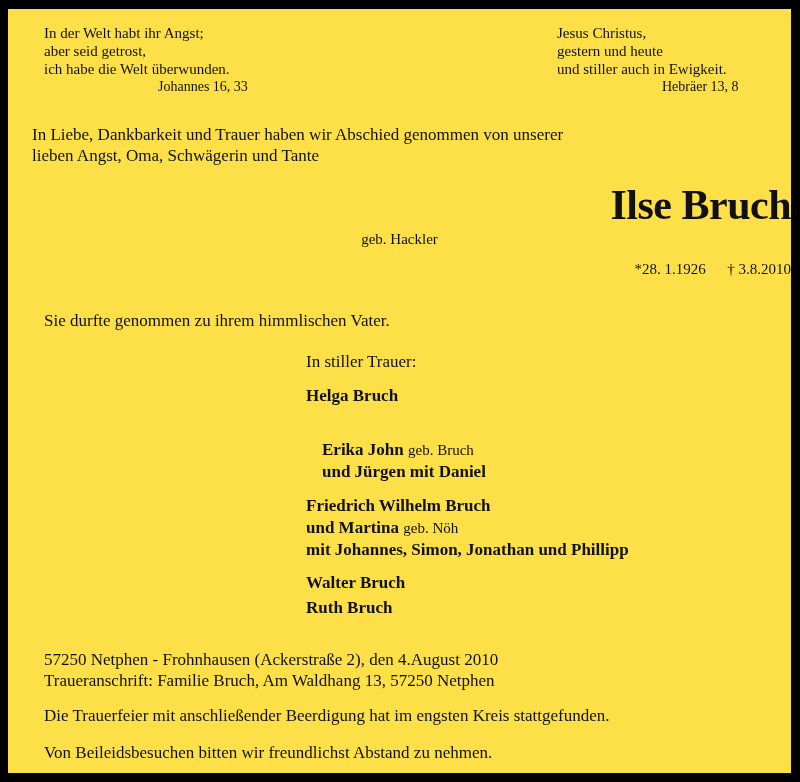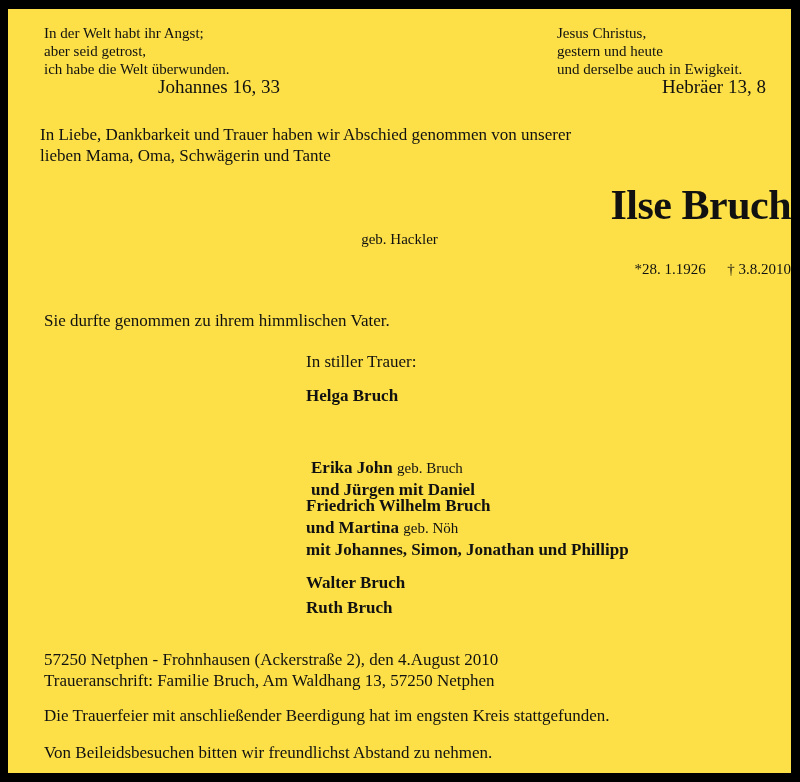--- a/index.html
+++ b/index.html
@@ -6,21 +6,21 @@
   body {
     width: 800px; height: 782px; background: #000; position: relative; overflow: hidden;
     font-family: "Liberation Serif", "DejaVu Serif", serif; color: #111;
   }
   .page {
     position: absolute; left: 8px; top: 9px; width: 783px; height: 764px;
     background: #fde047;
   }
   .abs { position: absolute; white-space: nowrap; }
   .verse { font-size: 15px; line-height: 18px; }
-  .verse-ref { font-size: 19px; line-height: 16px; }
+  .verse-ref { font-size: 14px; line-height: 16px; }
   .body-text { font-size: 17px; line-height: 21px; }
   .name { font-weight: bold; font-size: 42px; line-height: 46px; letter-spacing: -0.5px; }
   .small { font-size: 15px; line-height: 18px; }
   .mourner { font-size: 17px; line-height: 22px; font-weight: bold; }
   .mourner .geb { font-weight: normal; font-size: 15px; }
 </style>
 </head>
 <body>
 
 <div class="page">
@@ -28,46 +28,46 @@
   <div class="abs verse" style="left:36px; top:15px;">
     <div>In der Welt habt ihr Angst;</div>
     <div>aber seid getrost,</div>
     <div>ich habe die Welt überwunden.</div>
   </div>
   <div class="abs verse-ref" style="left:150px; top:70px;">Johannes 16, 33</div>
 
   <div class="abs verse" style="left:533px; top:15px;margin-left:16px;">
     <div>Jesus Christus,</div>
     <div>gestern und heute</div>
-    <div>und derselbe auch in Ewigkeit.</div>
+    <div>und stiller auch in Ewigkeit.</div>
   </div>
   <div class="abs verse-ref" style="left:654px; top:70px;">Hebräer 13, 8</div>
 
-  <div class="abs body-text" style="left:32px; top:115px;">
+  <div class="abs body-text" style="left:24px; top:115px;">
     <div>In Liebe, Dankbarkeit und Trauer haben wir Abschied genommen von unserer</div>
-    <div>lieben Mama, Oma, Schwägerin und Tante</div>
+    <div>lieben Angst, Oma, Schwägerin und Tante</div>
   </div>
 
   <div class="abs name" style="left:0; width:783px; text-align:right; top:173px;">Ilse Bruch</div>
   <div class="abs small" style="left:0; width:783px; text-align:center; top:221px;">geb. Hackler</div>
   <div class="abs small" style="left:0; width:783px; text-align:right; top:251px;">
     <span>*28. 1.1926</span>
     <span style="display:inline-block; width:14px;"></span>
     <span>† 3.8.2010</span>
   </div>
 
   <div class="abs body-text" style="left:36px; top:301px;">Sie durfte genommen zu ihrem himmlischen Vater.</div>
 
   <div class="abs body-text" style="left:298px; top:342px;">In stiller Trauer:</div>
 
   <div class="abs mourner" style="left:298px; top:376px;">
     <div>Helga Bruch</div>
   </div>
 
-  <div class="abs mourner" style="left:303px; top:430px;margin-top:18px;">
+  <div class="abs mourner" style="left:314px; top:430px;">
     <div><span>Erika John</span> <span class="geb">geb. Bruch</span></div>
     <div>und Jürgen mit Daniel</div>
   </div>
 
   <div class="abs mourner" style="left:298px; top:486px;">
     <div>Friedrich Wilhelm Bruch</div>
     <div><span>und Martina</span> <span class="geb">geb. Nöh</span></div>
     <div>mit Johannes, Simon, Jonathan und Phillipp</div>
   </div>
 

